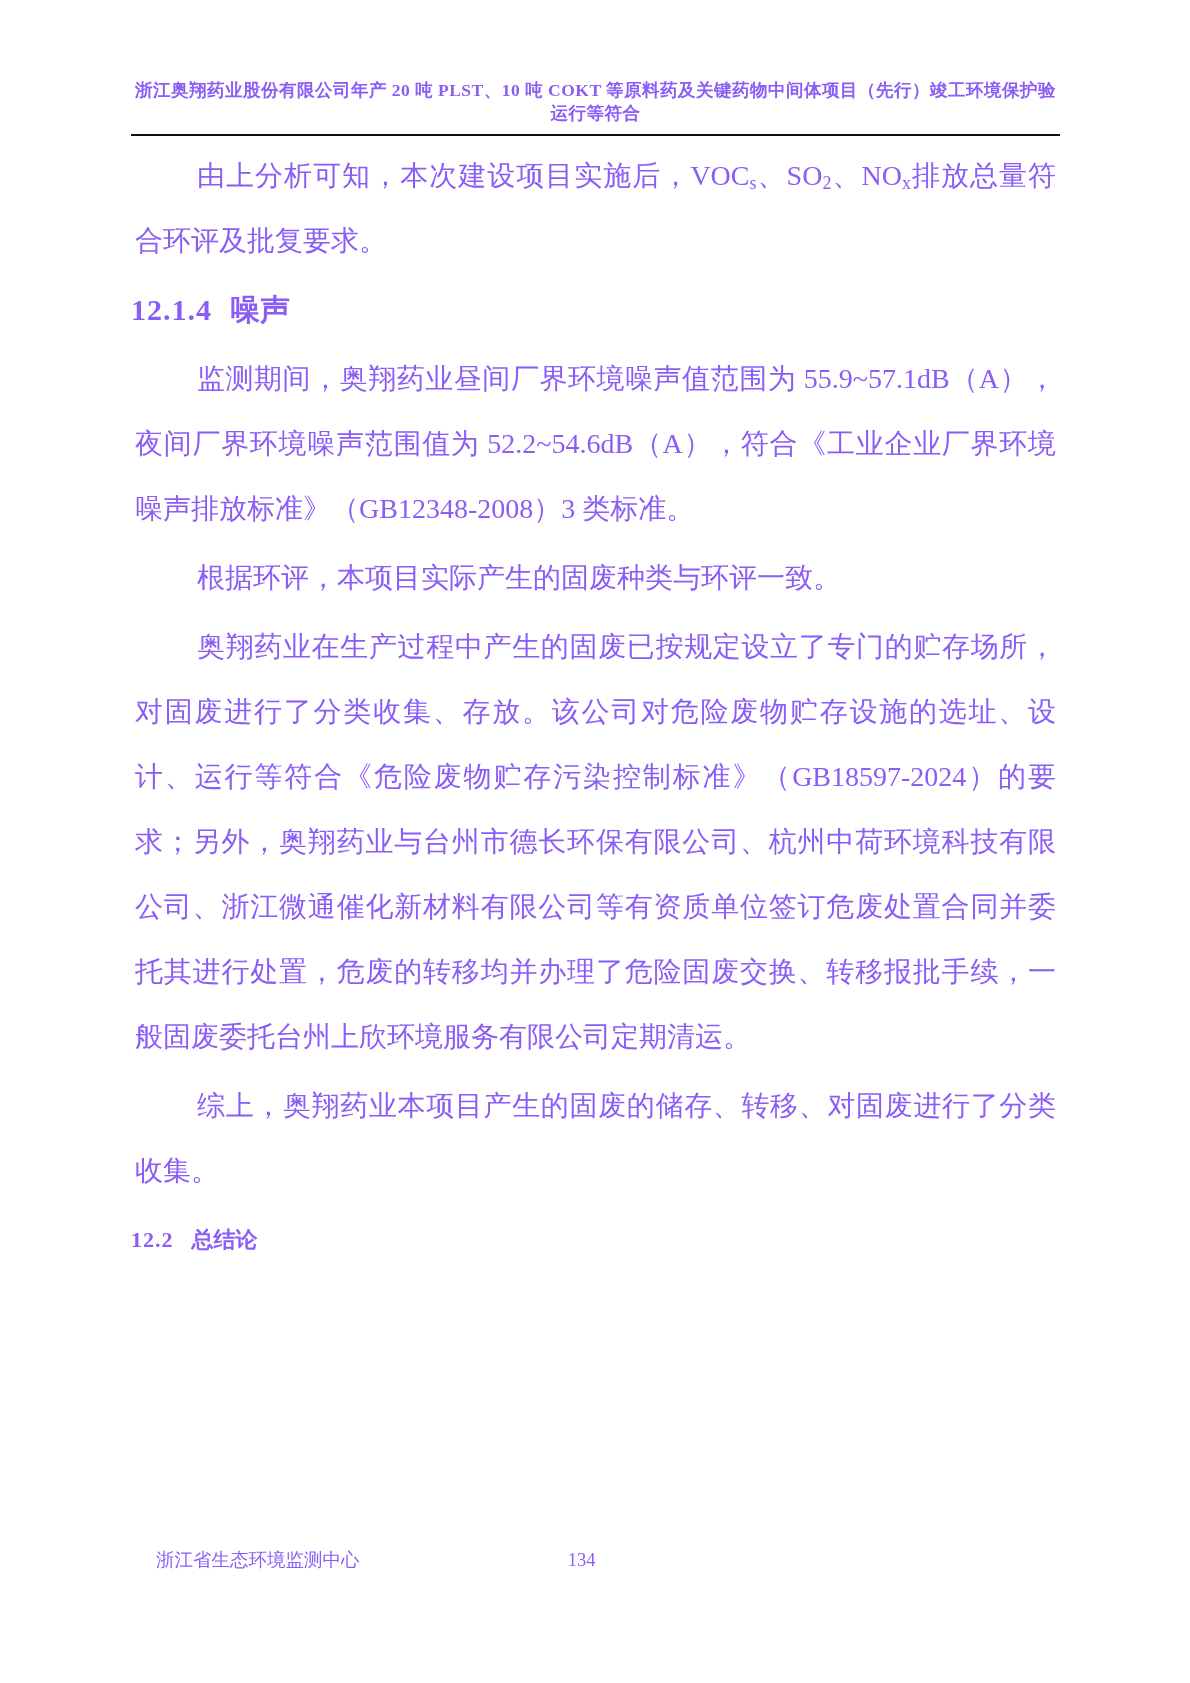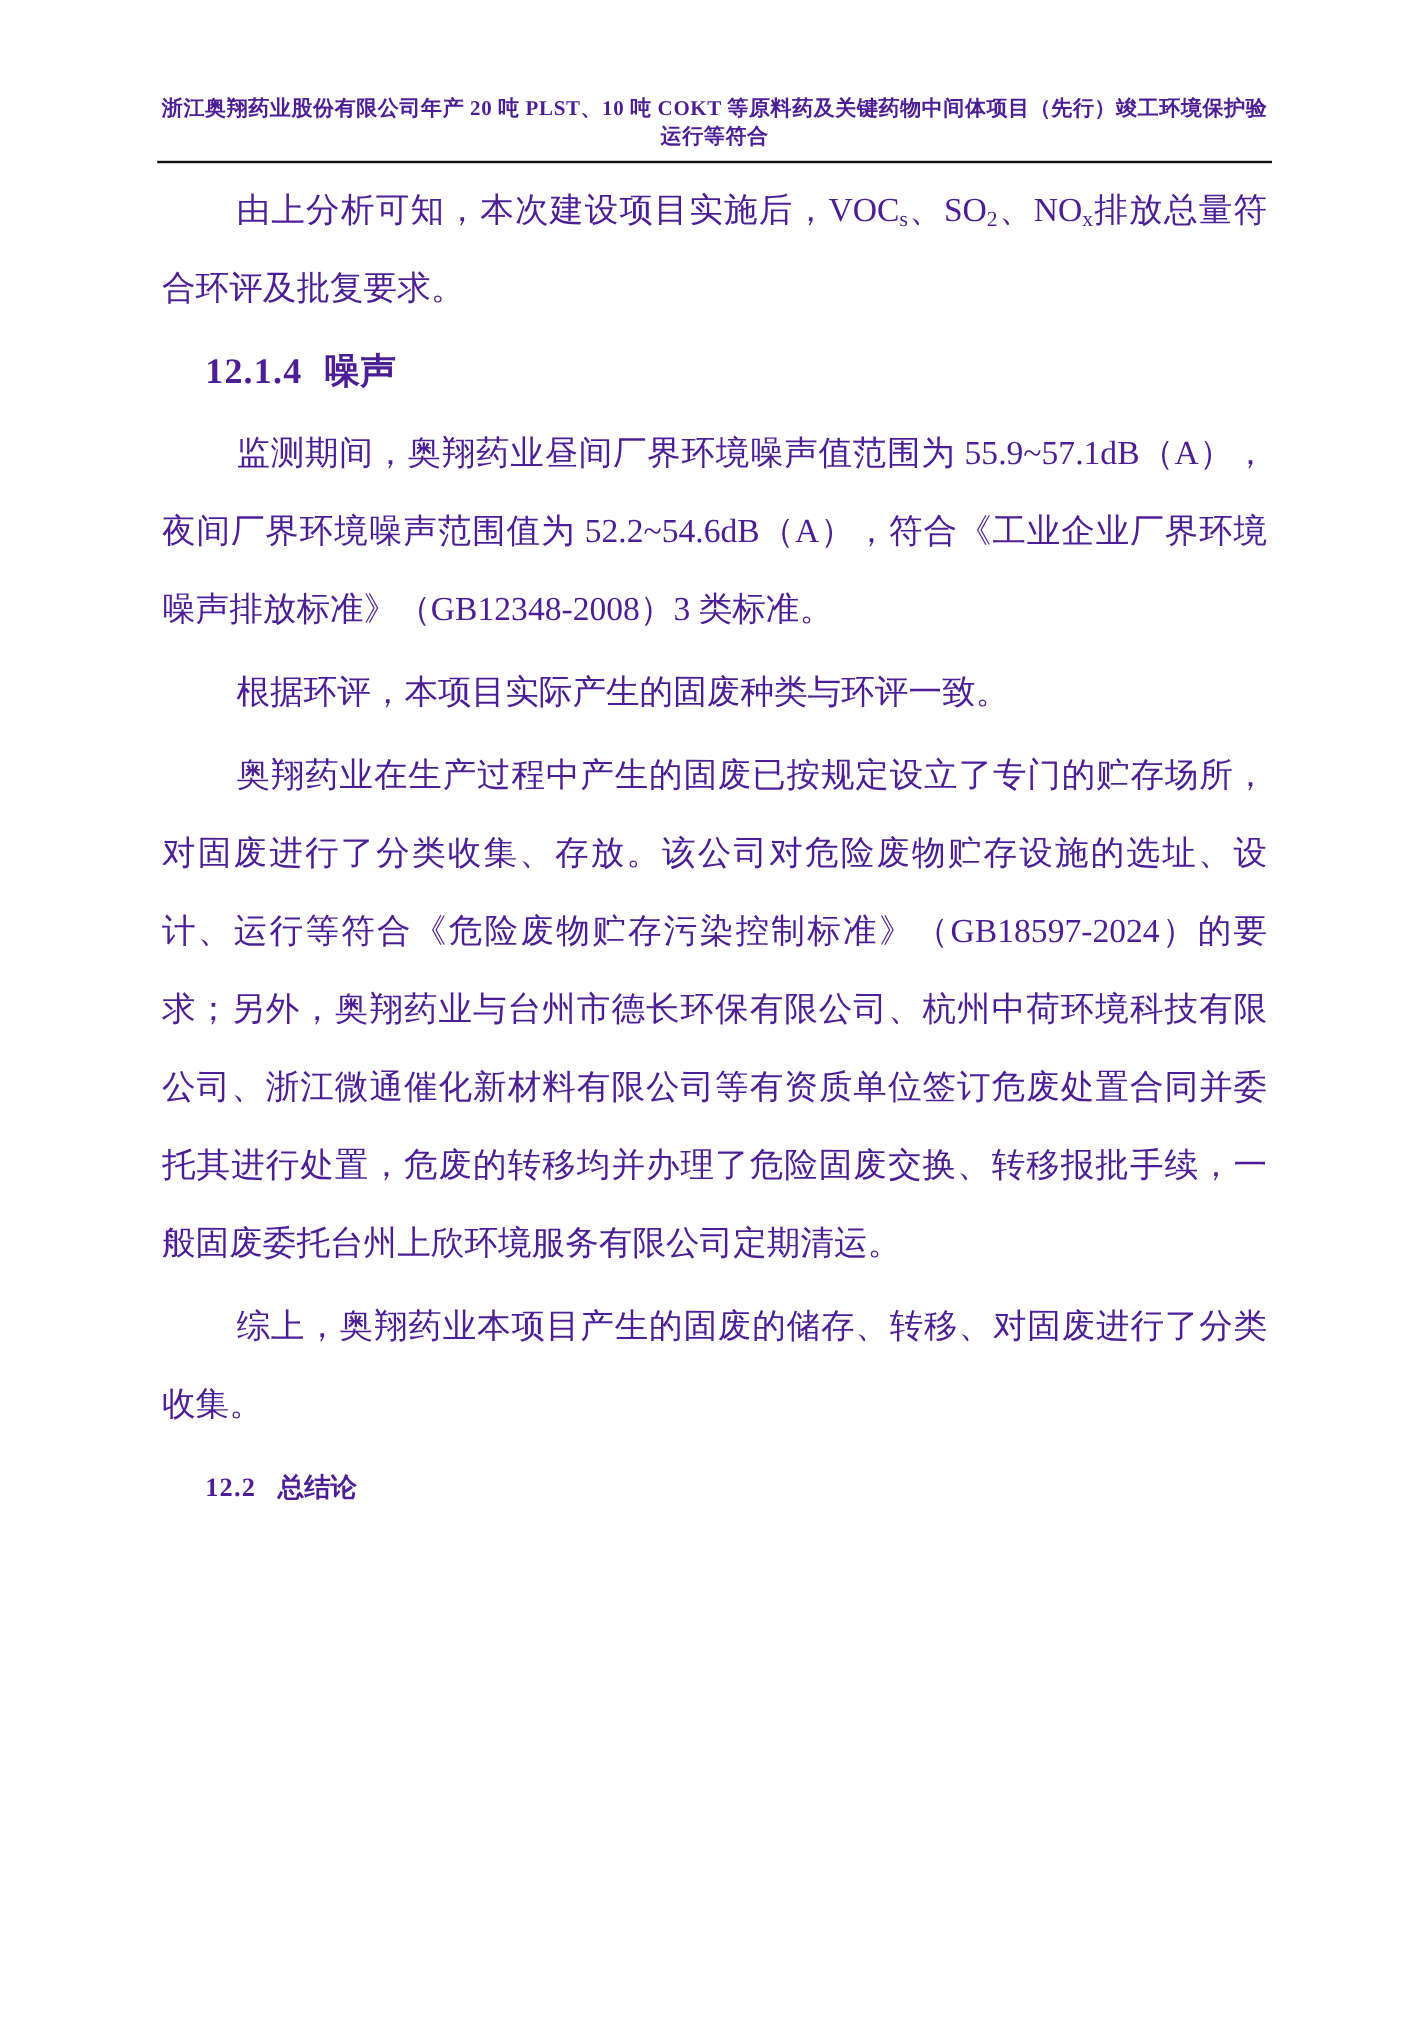--- a/index.html
+++ b/index.html
@@ -2,21 +2,21 @@
 <html><head>
 <meta charset="utf-8">
 <style>
   html, body { margin: 0; padding: 0; background: #e8e8e8; }
   .page {
     position: relative;
     width: 1190px;
     height: 1683px;
     margin: 0 auto;
     background: #ffffff;
-    color: #4c1d95;
+    color: #8b5cf6;
     font-family: "Liberation Serif", "DejaVu Serif", serif;
     overflow: hidden;
   }
   .page-header {
     position: absolute;
     top: 0;
     left: 131px;
     width: 929px;
     padding-top: 79px;
     padding-bottom: 9px;
@@ -42,21 +42,21 @@
   }
   .doc-body h2, .doc-body h3 {
     margin: 0;
     text-indent: 0;
     line-height: 65px;
     font-weight: bold;
     text-align: left;
   }
   .doc-body h3 { font-size: 30px; }
   .doc-body h2 { font-size: 22px; }
-  .hnum { margin-right: 18px; letter-spacing: 1px; margin-left: 40px; }
+  .hnum { margin-right: 18px; letter-spacing: 1px; }
   sub.lowered {
     font-size: 18px;
     line-height: 0;
     vertical-align: -4px;
   }
   .page-footer {
     position: absolute;
     top: 1549px;
     left: 131px;
     width: 929px;
@@ -93,14 +93,18 @@
 
     <p>奥翔药业在生产过程中产生的固废已按规定设立了专门的贮存场所，对固废进行了分类收集、存放。该公司对危险废物贮存设施的选址、设计、运行等符合《危险废物贮存污染控制标准》（GB18597-2024）的要求；另外，奥翔药业与台州市德长环保有限公司、杭州中荷环境科技有限公司、浙江微通催化新材料有限公司等有资质单位签订危废处置合同并委托其进行处置，危废的转移均并办理了危险固废交换、转移报批手续，一般固废委托台州上欣环境服务有限公司定期清运。</p>
 
     <p>综上，奥翔药业本项目产生的固废的储存、转移、对固废进行了分类收集。</p>
 
     <h2><span class="hnum">12.2</span><span>总结论</span></h2>
 
 
   </main>
 
+  <footer class="page-footer">
+    <span class="footer-org">浙江省生态环境监测中心</span>
+    <span class="page-number">134</span>
+  </footer>
 
 </div>
 
 </body></html>

